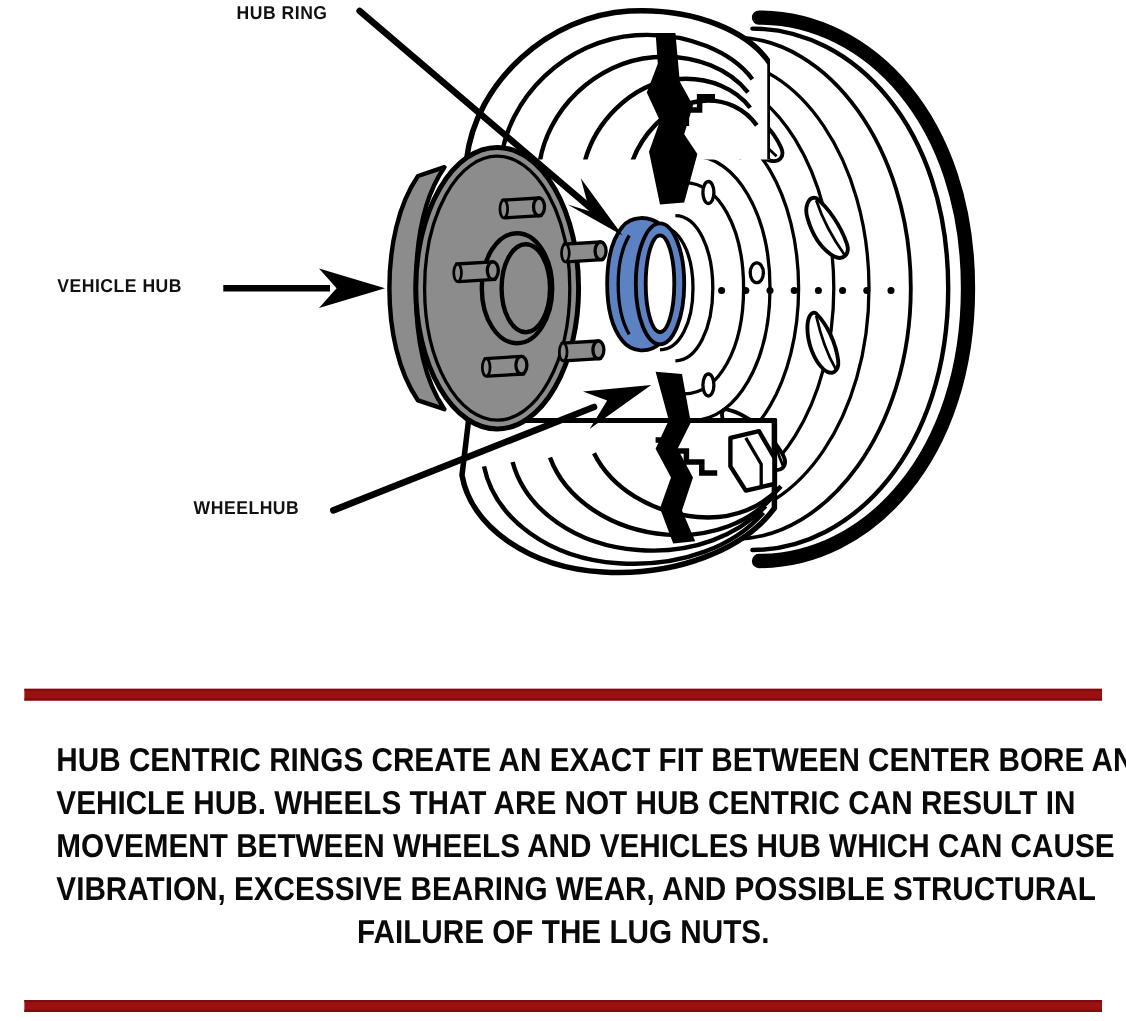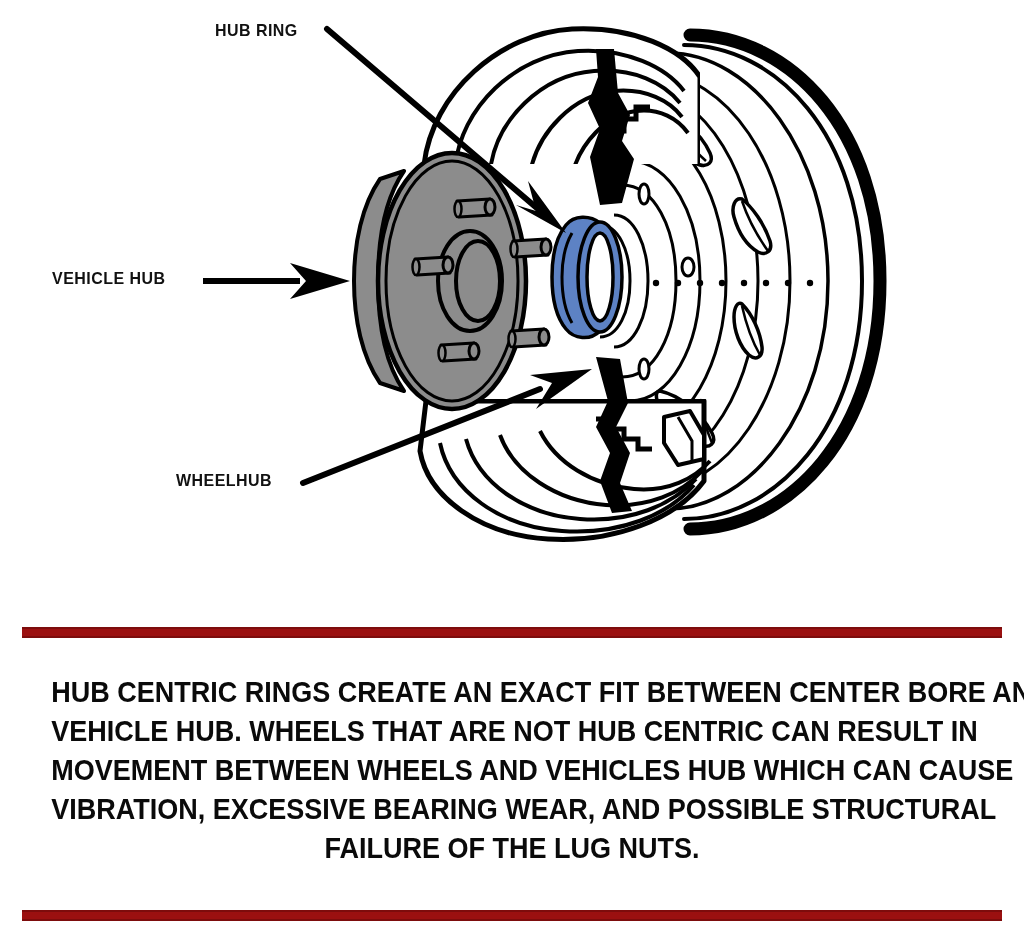--- a/index.html
+++ b/index.html
@@ -22,21 +22,20 @@
     height: 928px;
     background: #ffffff;
   }
 
   
   #diagram-wrap {
     position: absolute;
     left: 0; top: 0;
     width: 1024px;
     height: 600px;
-    margin-top: 19px;
   }
   #diagram-svg {
     display: block;
     width: 1024px;
     height: 600px;
   }
 
   
   .callout-label {
     position: absolute;

